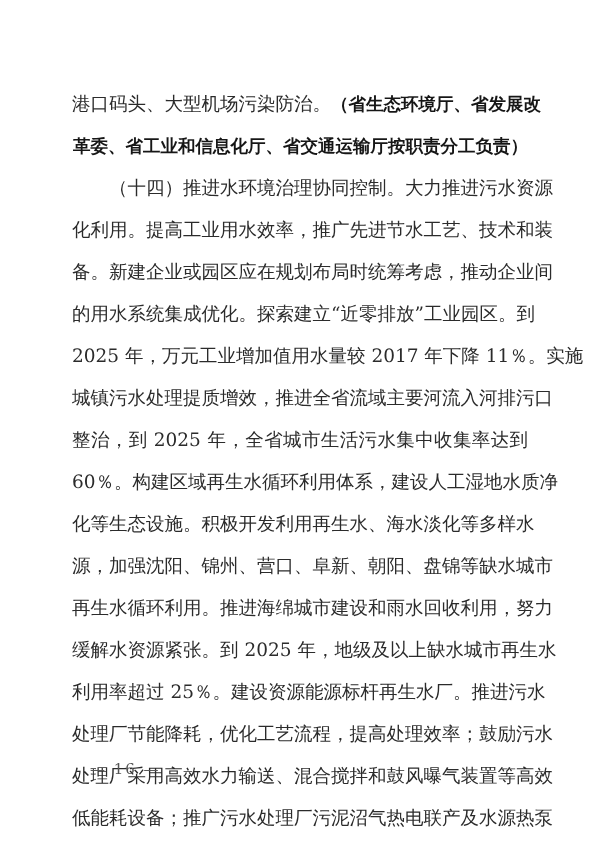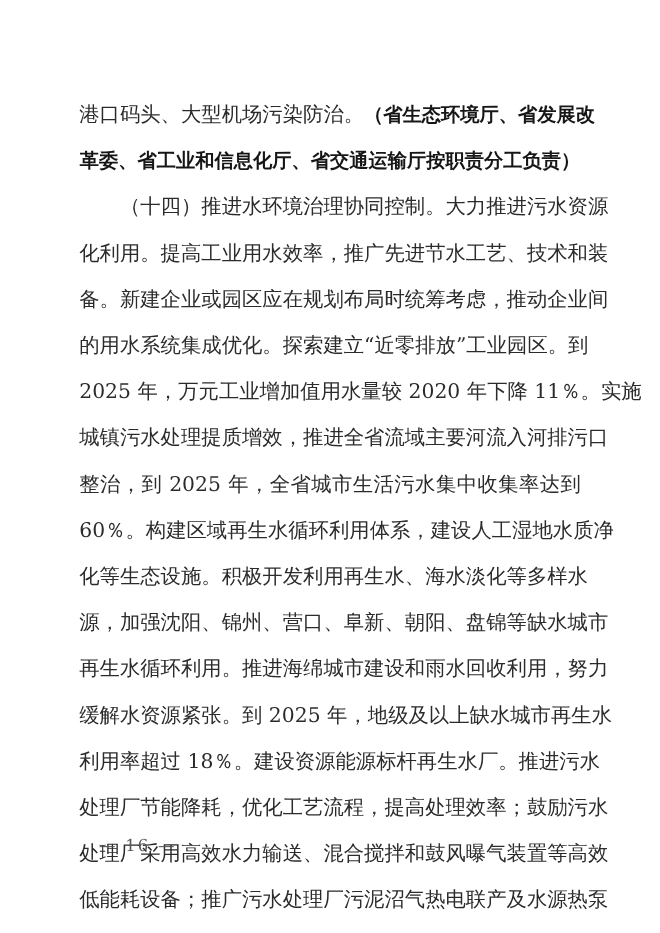--- a/index.html
+++ b/index.html
@@ -48,21 +48,21 @@
     align-items: baseline;
   }
 
   .line.justify > .ch {
     display: inline-block;
     white-space: pre;
   }
 
   .line.last {
     display: block;
-    text-align: center;
+    text-align: right;
   }
 
   
   .bold {
     font-family: "DejaVu Sans", "Liberation Sans", sans-serif;
     font-weight: bold;
     font-size: 17.5px;
     color: #161616;
   }
 
@@ -251,21 +251,21 @@
         <span class="ch">工</span>
         <span class="ch">业</span>
         <span class="ch">增</span>
         <span class="ch">加</span>
         <span class="ch">值</span>
         <span class="ch">用</span>
         <span class="ch">水</span>
         <span class="ch">量</span>
         <span class="ch">较</span>
         <span class="ch"> </span>
-        <span class="ch">2020</span>
+        <span class="ch">2017</span>
         <span class="ch"> </span>
         <span class="ch">年</span>
         <span class="ch">下</span>
         <span class="ch">降</span>
         <span class="ch"> </span>
         <span class="ch">11</span>
         <span class="ch">％</span>
         <span class="ch">。</span>
         <span class="ch">实</span>
         <span class="ch">施</span>
@@ -463,21 +463,21 @@
         <span class="ch">生</span>
         <span class="ch">水</span>
       </div>
       <div class="line justify">
         <span class="ch">利</span>
         <span class="ch">用</span>
         <span class="ch">率</span>
         <span class="ch">超</span>
         <span class="ch">过</span>
         <span class="ch"> </span>
-        <span class="ch">18</span>
+        <span class="ch">25</span>
         <span class="ch">％</span>
         <span class="ch">。</span>
         <span class="ch">建</span>
         <span class="ch">设</span>
         <span class="ch">资</span>
         <span class="ch">源</span>
         <span class="ch">能</span>
         <span class="ch">源</span>
         <span class="ch">标</span>
         <span class="ch">杆</span>

